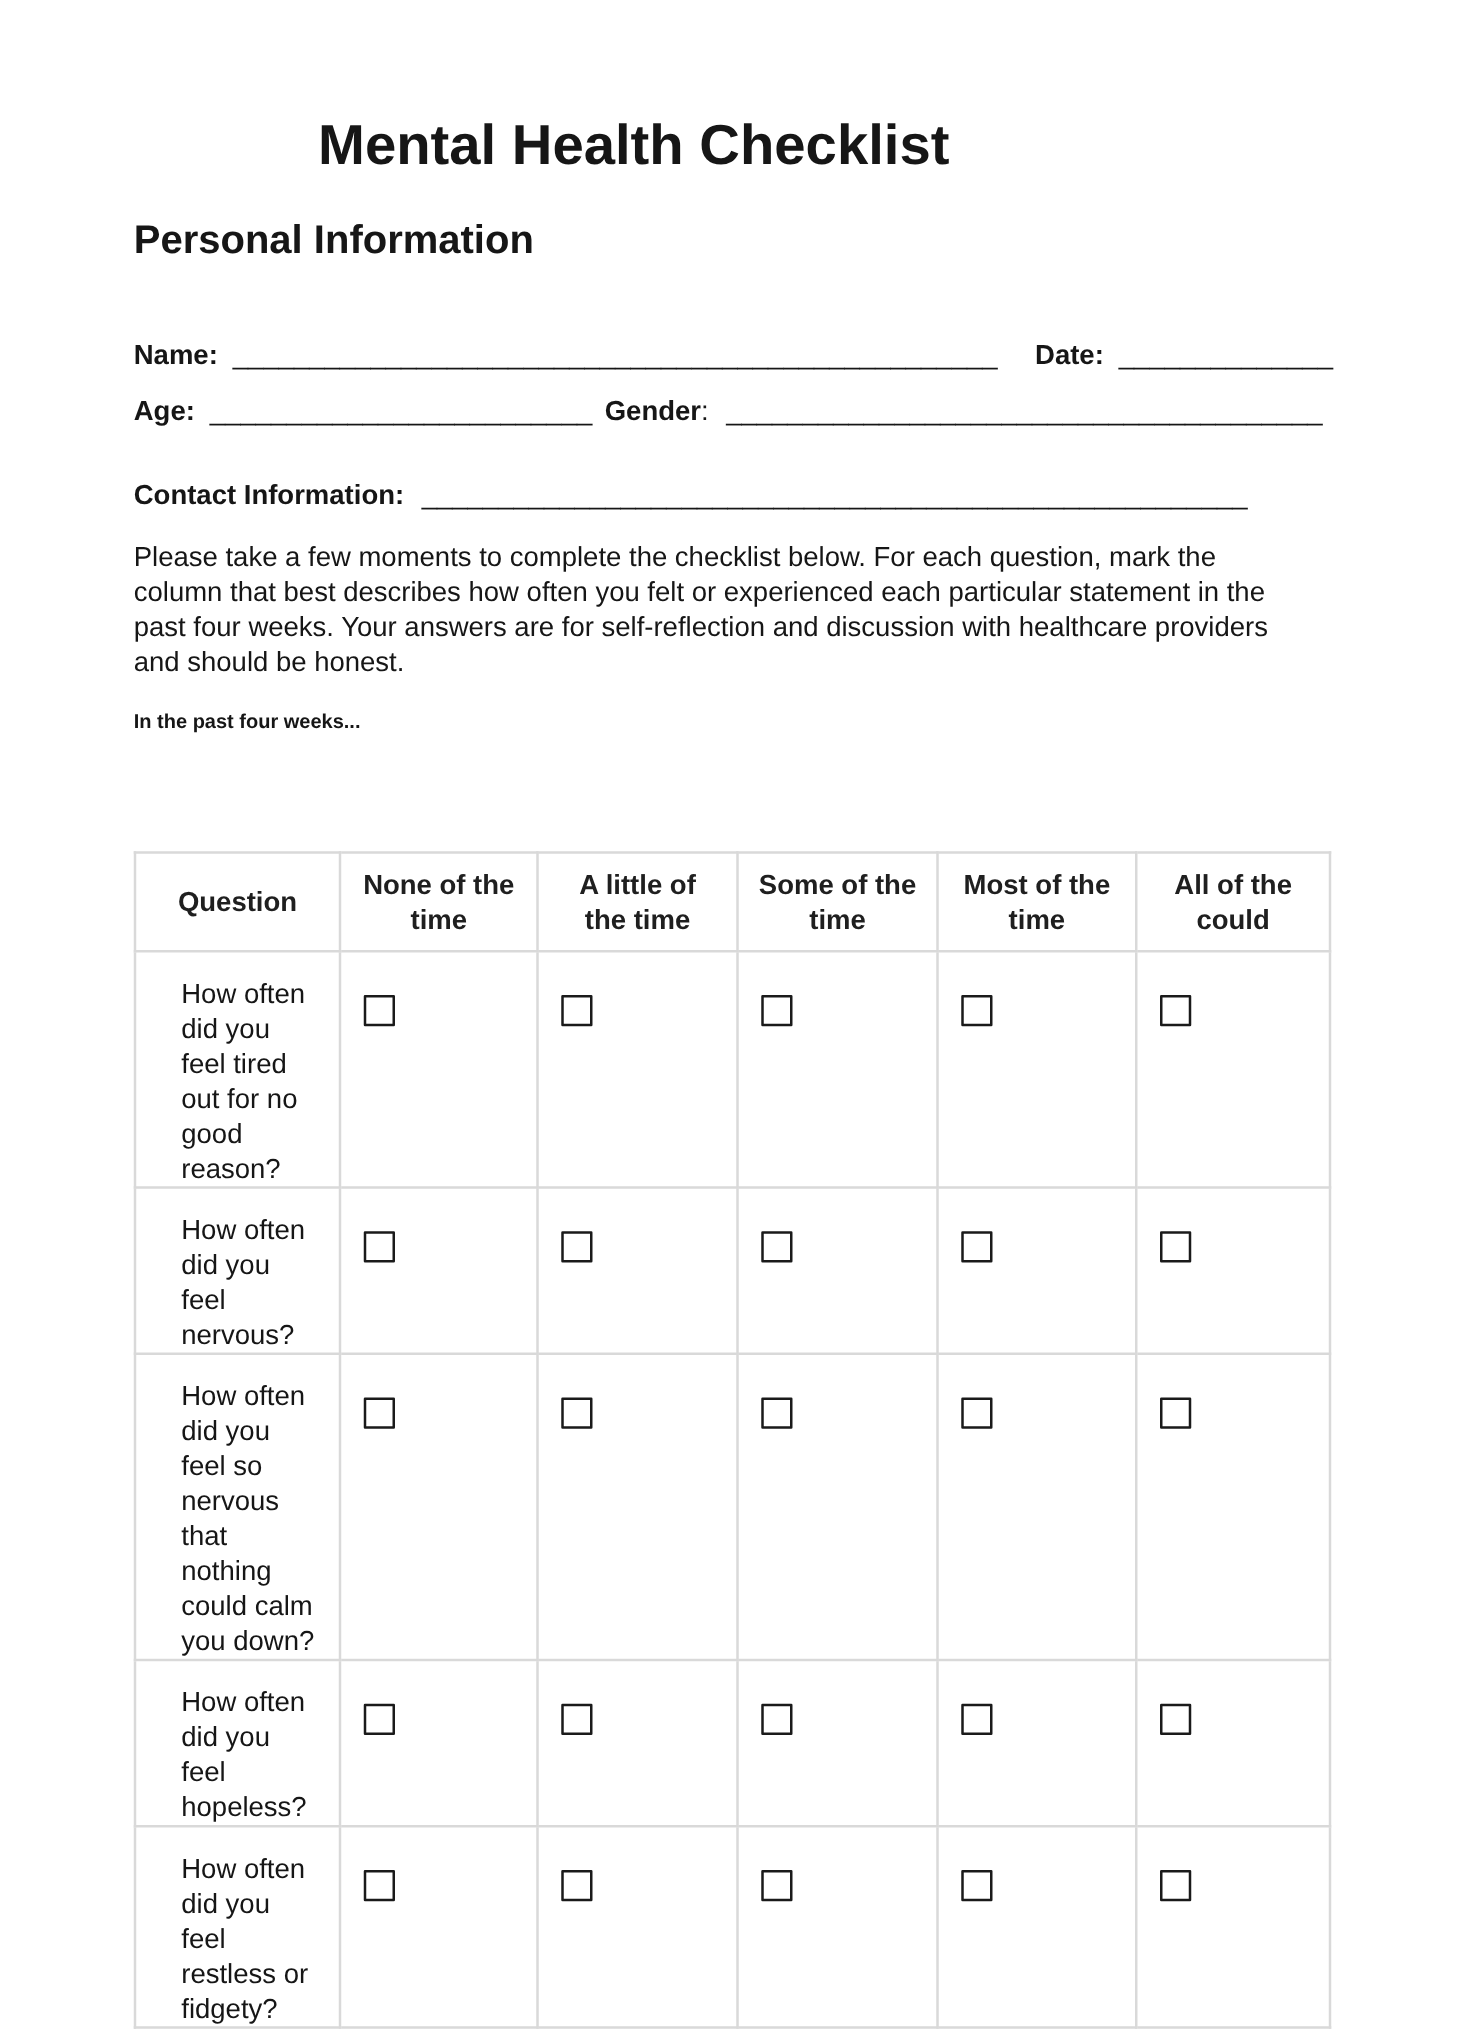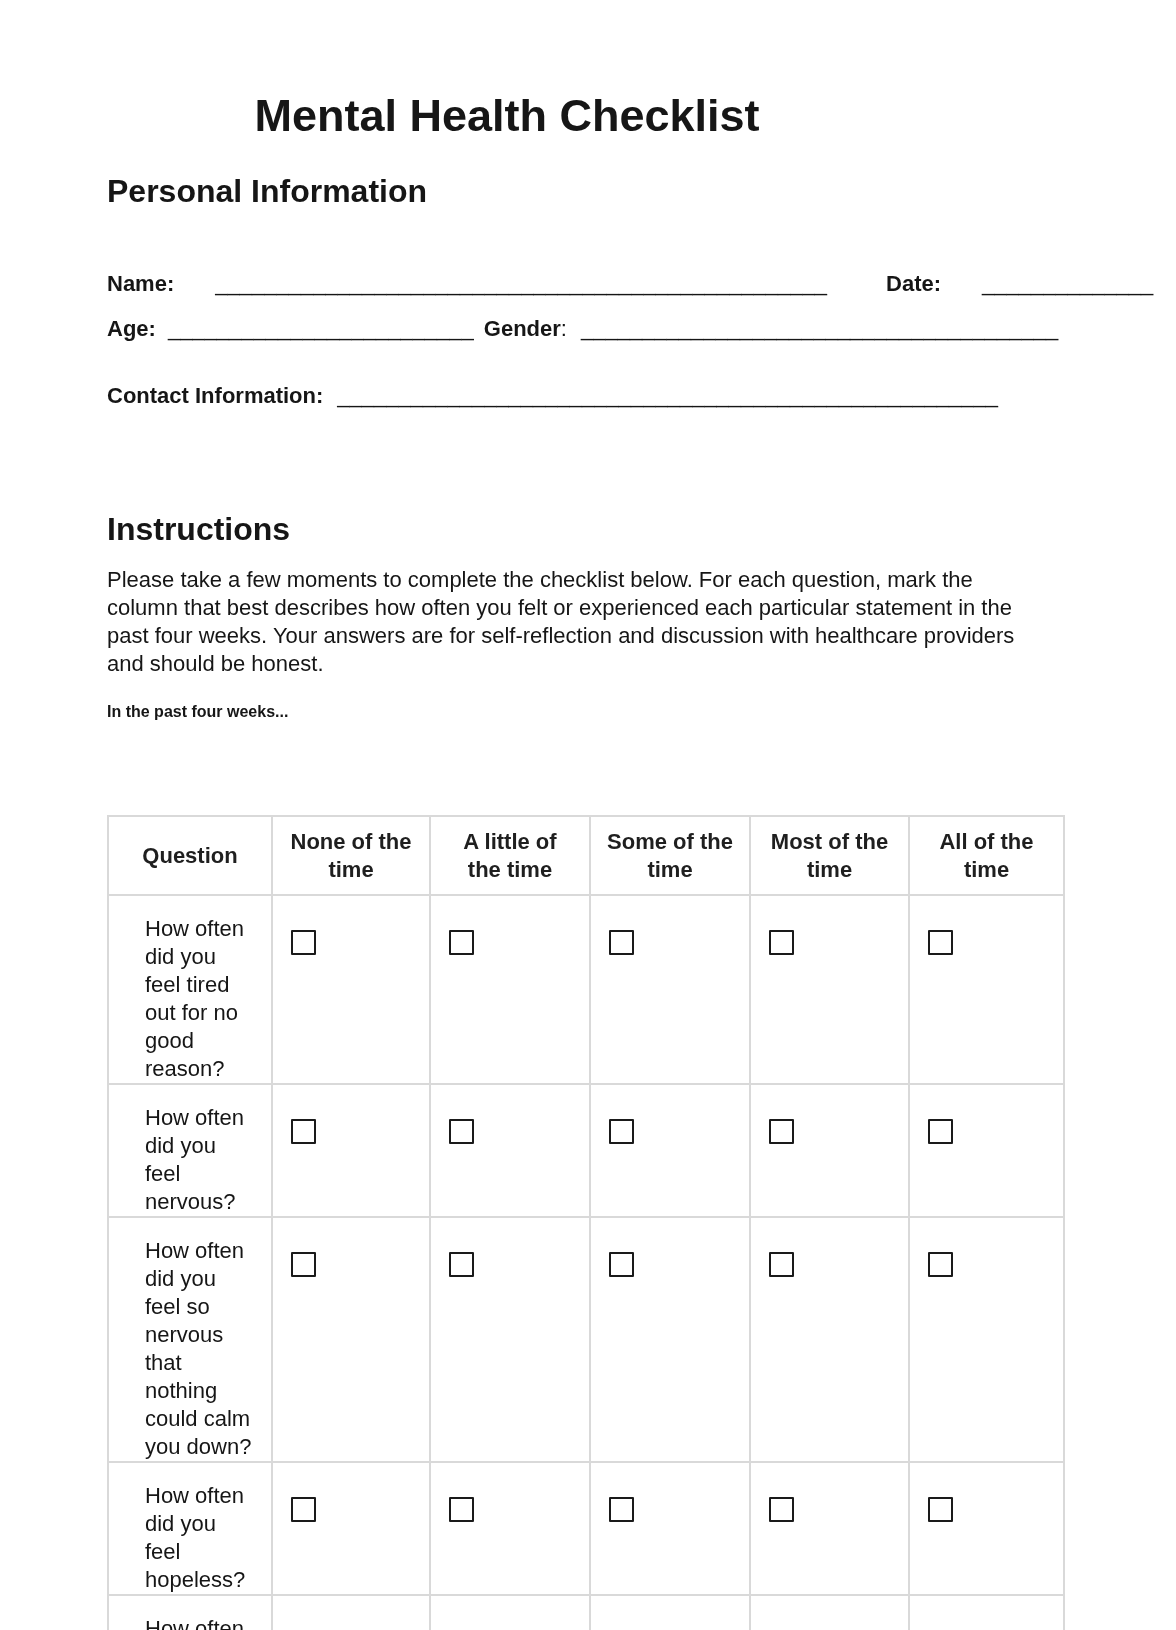--- a/index.html
+++ b/index.html
@@ -36,21 +36,21 @@
   .h-personal     { margin-top: 34px; }
   .h-instructions { margin-top: 104px; }
   
   .field-row {
     display: flex;
     align-items: baseline;
     font-size: 22px;
     line-height: 28px;
     white-space: pre;
   }
-  .row-name    { margin-top: 64px; gap: 29px; }
+  .row-name    { margin-top: 64px; }
   .row-age     { margin-top: 17px; }
   .row-contact { margin-top: 39px; }
   .lbl { font-weight: bold; }
   .fill {
     white-space: pre;
     letter-spacing: 0;
     margin-left: 12px;
   }
   .ml10 { margin-left: 10px; }
   .ml14 { margin-left: 14px; }
@@ -137,21 +137,20 @@
     <span class="lbl ml10">Gender</span>
     <span>:</span>
     <span class="fill ml14">_______________________________________</span>
   </div>
 
   <div class="field-row row-contact">
     <span class="lbl">Contact Information:</span>
     <span class="fill ml14">______________________________________________________</span>
   </div>
 
-  <h2 class="section-heading h-instructions">Instructions</h2>
 
   <p class="instructions-text">Please take a few moments to complete the checklist below. For each question, mark the column that best describes how often you felt or experienced each particular statement in the past four weeks. Your answers are for self-reflection and discussion with healthcare providers and should be honest.</p>
 
   <p class="subheading">In the past four weeks...</p>
 
   <table class="checklist">
     <colgroup>
       <col class="c-q">
         <col class="c-1">
         <col class="c-2">
@@ -159,21 +158,21 @@
         <col class="c-4">
         <col class="c-5">
     </colgroup>
     <thead>
       <tr>
         <th>Question</th>
         <th>None of the time</th>
         <th>A little of the time</th>
         <th>Some of the time</th>
         <th>Most of the time</th>
-        <th>All of the time</th>
+        <th>All of the could</th>
       </tr>
     </thead>
     <tbody>
       <tr>
         <td class="q-cell">How often did you feel tired out for no good reason?</td>
         <td class="cb-cell">
             <div class="checkbox"></div>
           </td>
         <td class="cb-cell">
             <div class="checkbox"></div>

